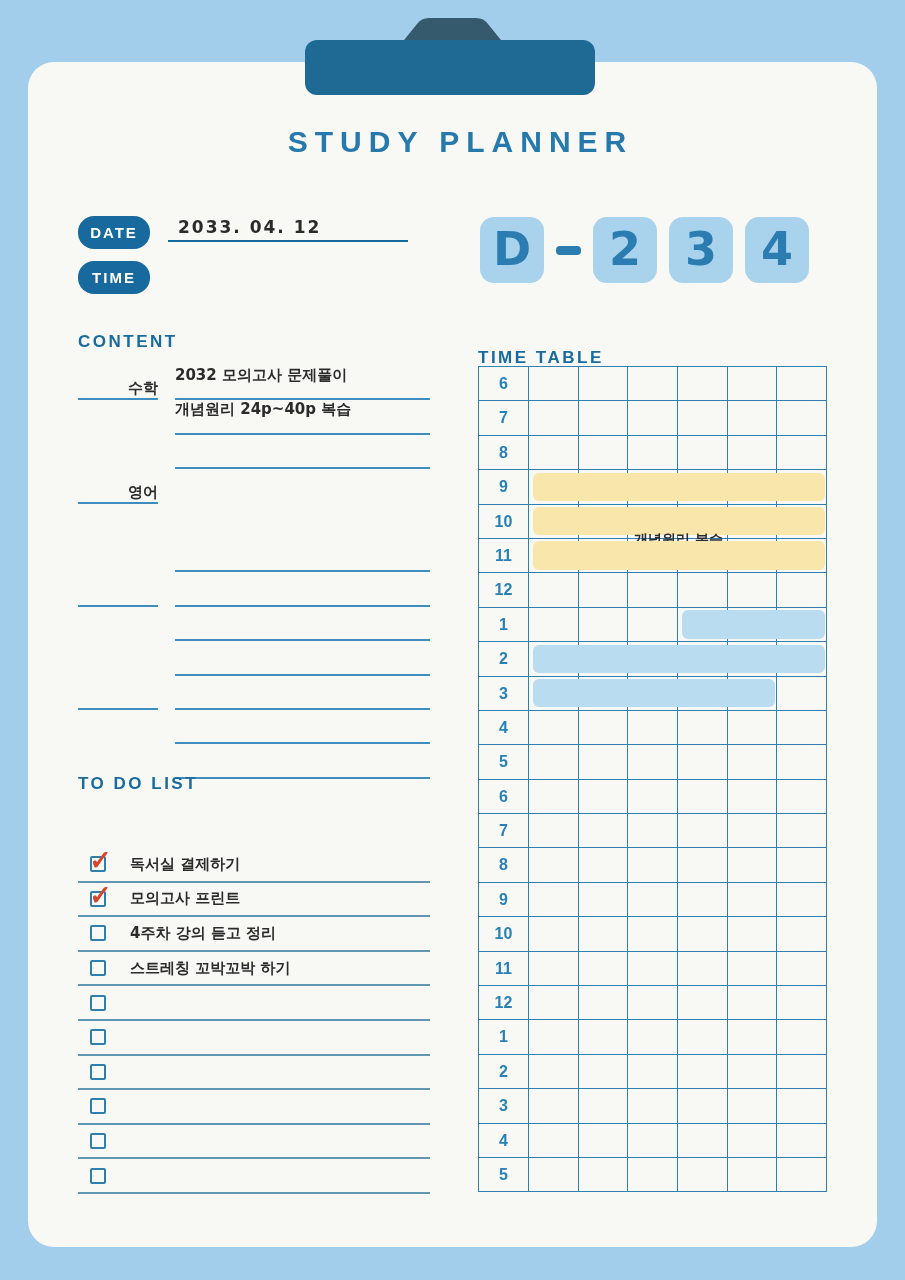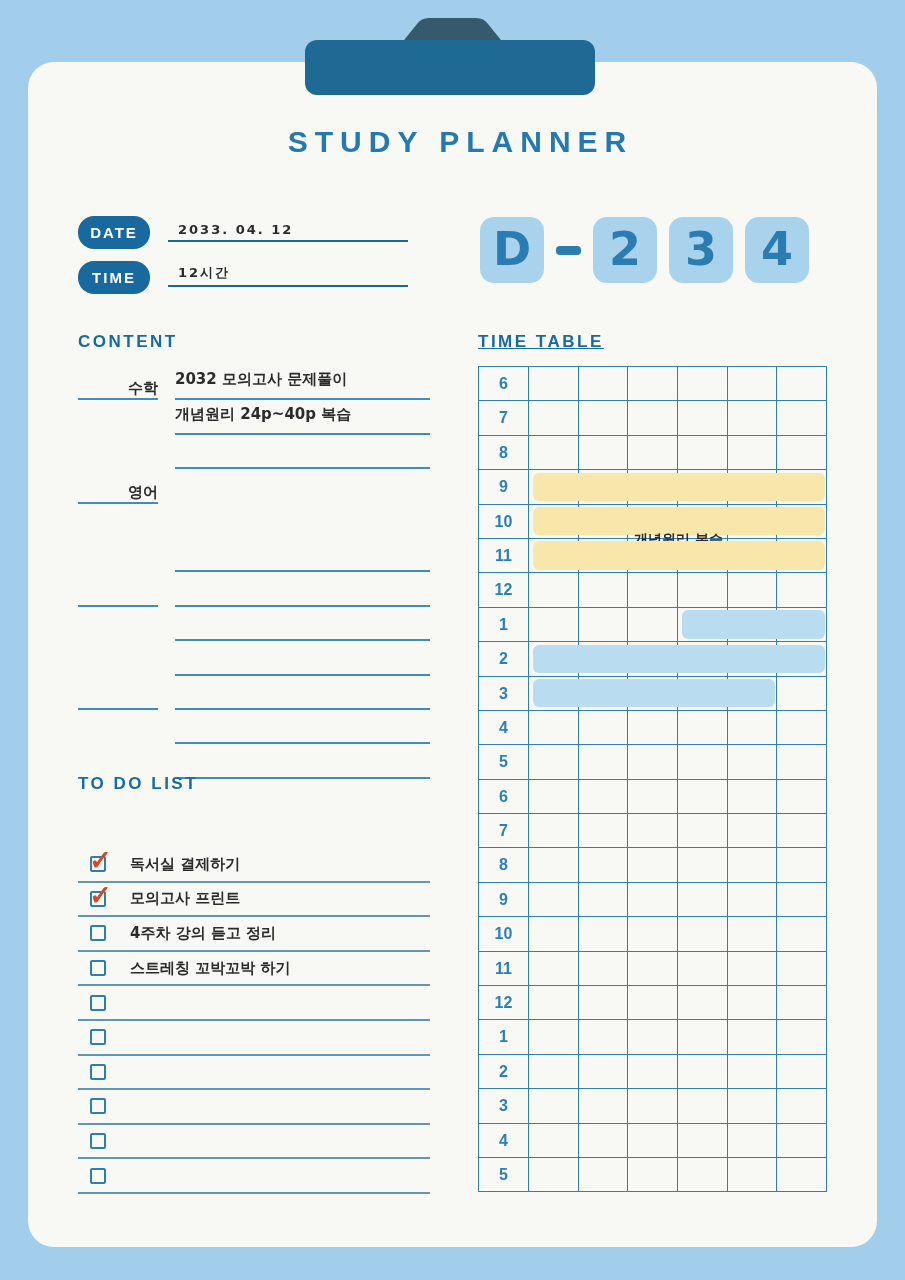--- a/index.html
+++ b/index.html
@@ -22,36 +22,36 @@
 
   .title{position:absolute;left:0;top:63px;width:100%;text-align:center;font-size:30px;font-weight:700;
          letter-spacing:7px;color:var(--title);padding-left:16px;}
 
   .badge{position:absolute;left:50px;width:72px;height:33px;border-radius:16px;background:var(--badge);
          color:var(--badge-text);font-size:15px;font-weight:700;letter-spacing:2px;text-align:center;line-height:33px;}
   .date-badge{top:154px;} .time-badge{top:199px;}
   .field-line{position:absolute;left:140px;width:240px;height:30px;border-bottom:2px solid var(--badge);
               display:flex;align-items:flex-end;padding:0 0 3px 10px;}
   .date-line{top:150px;} .time-line{top:195px;}
-  .field-line .hand{font-size:13px;letter-spacing:2px;}
+  .field-line .hand{font-size:17px;letter-spacing:2px;}
 
   .dday{position:absolute;left:452px;top:155px;display:flex;align-items:center;gap:12px;}
   .dd-box{width:64px;height:66px;border-radius:14px;background:var(--dday-box);color:var(--dday-text);
           font-size:46px;font-weight:700;text-align:center;line-height:64px;font-family:"DejaVu Sans",sans-serif;}
   .dd-sep{width:25px;height:9px;border-radius:4px;background:var(--dday-text);}
 
   .sec{position:absolute;font-size:17px;font-weight:700;letter-spacing:2.5px;color:var(--header);}
-  .content-h{left:50px;top:270px;} .tt-h{left:450px;top:270px;text-decoration:underline;} .todo-h{left:50px;top:712px;}
+  .content-h{left:50px;top:270px;} .tt-h{left:450px;top:286px;} .todo-h{left:50px;top:712px;}
 
   .content-table{position:absolute;left:50px;top:304px;width:352px;}
   .c-row{display:flex;height:34.4px;}
   .c-subject{width:80px;margin-right:17px;display:flex;justify-content:flex-end;align-items:flex-end;
              padding-bottom:0;border-bottom:2px solid transparent;}
   .c-subject.lined{border-bottom-color:var(--content-line);}
-  .c-task{flex:1;display:flex;align-items:center;padding-bottom:5px;border-bottom:2px solid var(--content-line);}
+  .c-task{flex:1;display:flex;align-items:flex-start;padding-bottom:5px;border-bottom:2px solid var(--content-line);}
   .task-text{position:relative;display:inline-block;}
   .task-text.struck::after{content:"";position:absolute;left:-8px;right:-12px;top:46%;height:4.5px;
              background:var(--check-red);border-radius:3px;transform:rotate(-1.8deg);}
 
   .todo-list{position:absolute;left:50px;top:786px;width:352px;}
   .t-row{display:flex;align-items:center;height:34.6px;border-bottom:2px solid var(--todo-line);}
   .t-box{position:relative;width:16px;height:16px;margin-left:12px;margin-right:24px;border:2.5px solid var(--check-border);
          border-radius:2px;flex:0 0 auto;}
   .t-check{position:absolute;left:-3px;top:-14px;color:var(--check-red);font-size:27px;font-weight:700;
            font-family:"DejaVu Sans",sans-serif;
@@ -80,23 +80,20 @@
 
 <div class="card">
   <h1 class="title">STUDY PLANNER</h1>
 
   <div class="badge date-badge">DATE</div>
   <div class="field-line date-line">
     <span class="hand">2033. 04. 12</span>
   </div>
 
   <div class="badge time-badge">TIME</div>
-  <div class="field-line time-line">
-    <span class="hand">12시간</span>
-  </div>
 
   <div class="dday" id="dday">
       <div class="dd-box">D</div>
       <div class="dd-sep"></div>
       <div class="dd-box">2</div>
       <div class="dd-box">3</div>
       <div class="dd-box">4</div>
     </div>
 
   <h2 class="sec content-h">CONTENT</h2>

